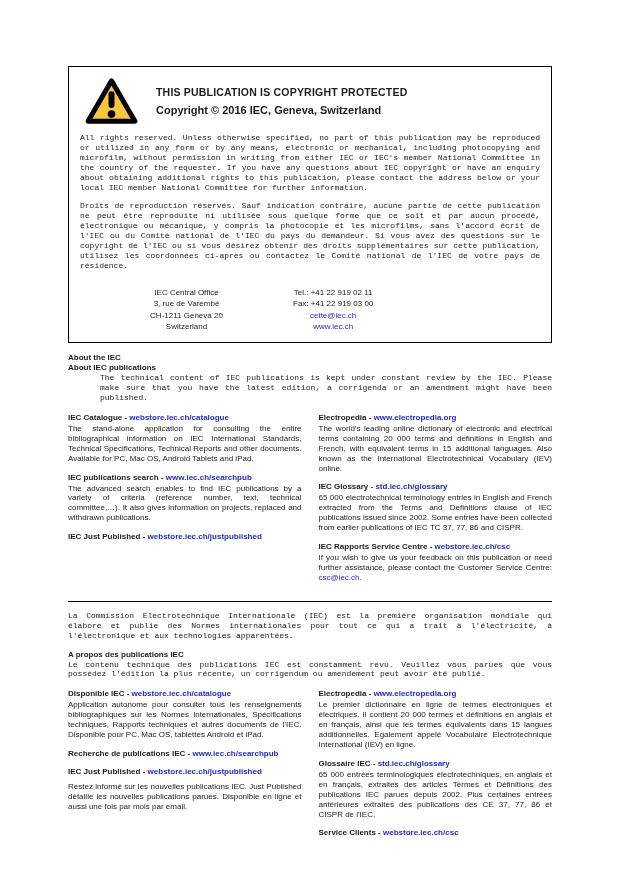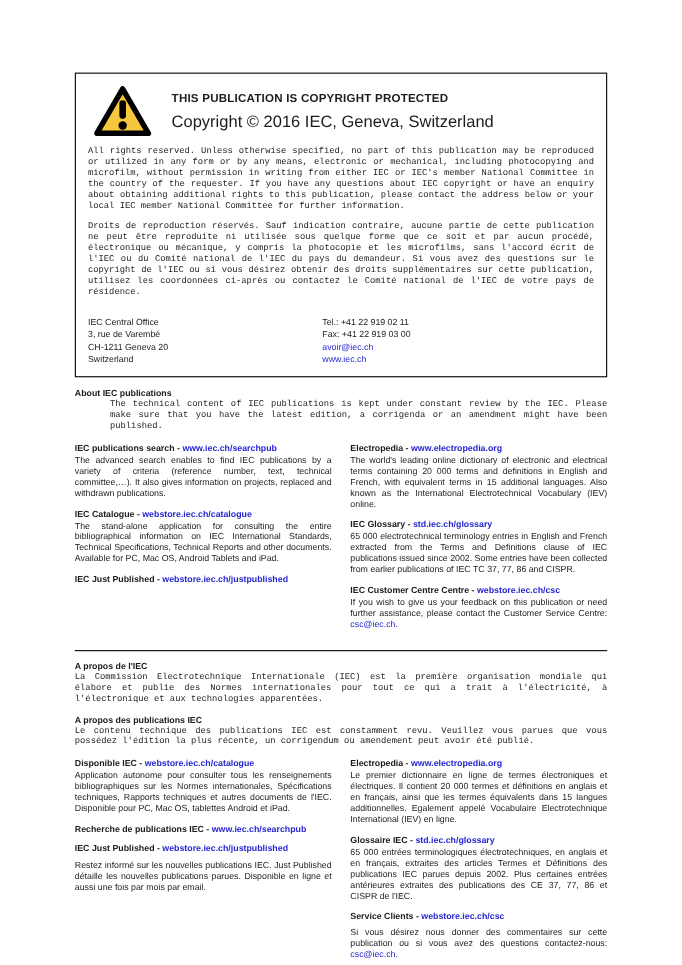--- a/index.html
+++ b/index.html
@@ -8,23 +8,23 @@
   .page {
     width:620px; height:877px; background:#fff; overflow:hidden;
     padding:66px 68px 12px 68px;
     font-family:"Liberation Sans", sans-serif;
     color:var(--text);
   }
   .copyright-box { border:1px solid #000; padding:9px 11px 6px 11px; margin-bottom:10px; }
   .box-header { display:flex; align-items:center; margin:1px 0 8px 4px; }
   .warn-svg { flex:0 0 auto; margin-right:17px; }
   .t1 { font-size:10.5px; font-weight:bold; letter-spacing:.2px; margin-bottom:6px; }
-  .t2 { font-size:15px; font-weight:normal; }
+  .t2 { font-size:11px; font-weight:bold; }
   p.body { font-size:8px; line-height:1.24; margin:0 0 9px 0; text-align:justify;font-family:Liberation Mono, monospace; }
-  .contact { display:flex; font-size:8px; line-height:1.42; margin:16px 0 4px 0; }
+  .contact { display:flex; font-size:8px; line-height:1.42; margin:16px 0 4px 0;text-align:center; }
   .addr { width:213px; }
   .link { color:var(--link); }
   h3 { font-size:8px; font-weight:bold; margin:0 0 1px 0; }
   .sect { margin-bottom:9px; }
   .cols { display:flex; gap:17px; }
   .col { flex:1 1 0; min-width:0; }
   .res { margin-bottom:9px; }
   .res h4 { font-size:8px; font-weight:bold; margin:0 0 2px 0; }
   .res h4 .link { font-weight:bold; }
   .res p { font-size:8px; line-height:1.24; margin:0; text-align:justify; }
@@ -52,65 +52,65 @@
     <div class="contact">
       <div class="addr">
         <div>IEC Central Office</div>
         <div>3, rue de Varembé</div>
         <div>CH-1211 Geneva 20</div>
         <div>Switzerland</div>
       </div>
       <div>
         <div>Tel.: +41 22 919 02 11</div>
         <div>Fax: +41 22 919 03 00</div>
-        <div><span class="link">avoir@iec.ch</span></div>
+        <div><span class="link">cette@iec.ch</span></div>
         <div><span class="link">www.iec.ch</span></div>
       </div>
     </div>
   </div>
 
   <div class="sect">
+    <h3>About the IEC</h3>
     <h3>About IEC publications</h3>
     <p class="body" style="margin-bottom:10px;margin-left:32px;">The technical content of IEC publications is kept under constant review by the IEC. Please make sure that you have the latest edition, a corrigenda or an amendment might have been published.</p>
 
     <div class="cols">
       <div class="col">
         <div class="res">
+          <h4><span>IEC Catalogue - </span><span class="link">webstore.iec.ch/catalogue</span></h4>
+          <p>The stand-alone application for consulting the entire bibliographical information on IEC International Standards, Technical Specifications, Technical Reports and other documents. Available for PC, Mac OS, Android Tablets and iPad.</p>
+        </div>
+        <div class="res">
           <h4><span>IEC publications search - </span><span class="link">www.iec.ch/searchpub</span></h4>
           <p>The advanced search enables to find IEC publications by a variety of criteria (reference number, text, technical committee,…). It also gives information on projects, replaced and withdrawn publications.</p>
-        </div>
-        <div class="res">
-          <h4><span>IEC Catalogue - </span><span class="link">webstore.iec.ch/catalogue</span></h4>
-          <p>The stand-alone application for consulting the entire bibliographical information on IEC International Standards, Technical Specifications, Technical Reports and other documents. Available for PC, Mac OS, Android Tablets and iPad.</p>
         </div>
         <div class="res">
           <h4><span>IEC Just Published - </span><span class="link">webstore.iec.ch/justpublished</span></h4>
         </div>
       </div>
       <div class="col">
         <div class="res">
           <h4><span>Electropedia - </span><span class="link">www.electropedia.org</span></h4>
           <p>The world's leading online dictionary of electronic and electrical terms containing 20 000 terms and definitions in English and French, with equivalent terms in 15 additional languages. Also known as the International Electrotechnical Vocabulary (IEV) online.</p>
         </div>
         <div class="res">
           <h4><span>IEC Glossary - </span><span class="link">std.iec.ch/glossary</span></h4>
           <p>65 000 electrotechnical terminology entries in English and French extracted from the Terms and Definitions clause of IEC publications issued since 2002. Some entries have been collected from earlier publications of IEC TC 37, 77, 86 and CISPR.</p>
         </div>
         <div class="res">
-          <h4><span>IEC Customer Centre Centre - </span><span class="link">webstore.iec.ch/csc</span></h4>
+          <h4><span>IEC Rapports Service Centre - </span><span class="link">webstore.iec.ch/csc</span></h4>
           <p><span>If you wish to give us your feedback on this publication or need further assistance, please contact the Customer Service Centre: </span><span class="link">csc@iec.ch</span><span>.</span></p>
         </div>
       </div>
     </div>
   </div>
 
   <hr class="divider">
 
   <div class="sect">
-    <h3>A propos de l'IEC</h3>
     <p class="body">La Commission Electrotechnique Internationale (IEC) est la première organisation mondiale qui élabore et publie des Normes internationales pour tout ce qui a trait à l'électricité, à l'électronique et aux technologies apparentées.</p>
     <h3>A propos des publications IEC</h3>
     <p class="body" style="margin-bottom:10px;">Le contenu technique des publications IEC est constamment revu. Veuillez vous parues que vous possédez l'édition la plus récente, un corrigendum ou amendement peut avoir été publié.</p>
 
     <div class="cols">
       <div class="col">
         <div class="res">
           <h4><span>Disponible IEC - </span><span class="link">webstore.iec.ch/catalogue</span></h4>
           <p>Application autonome pour consulter tous les renseignements bibliographiques sur les Normes internationales, Spécifications techniques, Rapports techniques et autres documents de l'IEC. Disponible pour PC, Mac OS, tablettes Android et iPad.</p>
         </div>
@@ -126,19 +126,18 @@
         <div class="res">
           <h4><span>Electropedia - </span><span class="link">www.electropedia.org</span></h4>
           <p>Le premier dictionnaire en ligne de termes électroniques et électriques. Il contient 20 000 termes et définitions en anglais et en français, ainsi que les termes équivalents dans 15 langues additionnelles. Egalement appelé Vocabulaire Electrotechnique International (IEV) en ligne.</p>
         </div>
         <div class="res">
           <h4><span>Glossaire IEC - </span><span class="link">std.iec.ch/glossary</span></h4>
           <p>65 000 entrées terminologiques électrotechniques, en anglais et en français, extraites des articles Termes et Définitions des publications IEC parues depuis 2002. Plus certaines entrées antérieures extraites des publications des CE 37, 77, 86 et CISPR de l'IEC.</p>
         </div>
         <div class="res">
           <h4 style="margin-bottom:6px;"><span>Service Clients - </span><span class="link">webstore.iec.ch/csc</span></h4>
-          <p><span>Si vous désirez nous donner des commentaires sur cette publication ou si vous avez des questions contactez-nous: </span><span class="link">csc@iec.ch</span><span>.</span></p>
         </div>
       </div>
     </div>
   </div>
 
 </div>
 
 </body></html>

